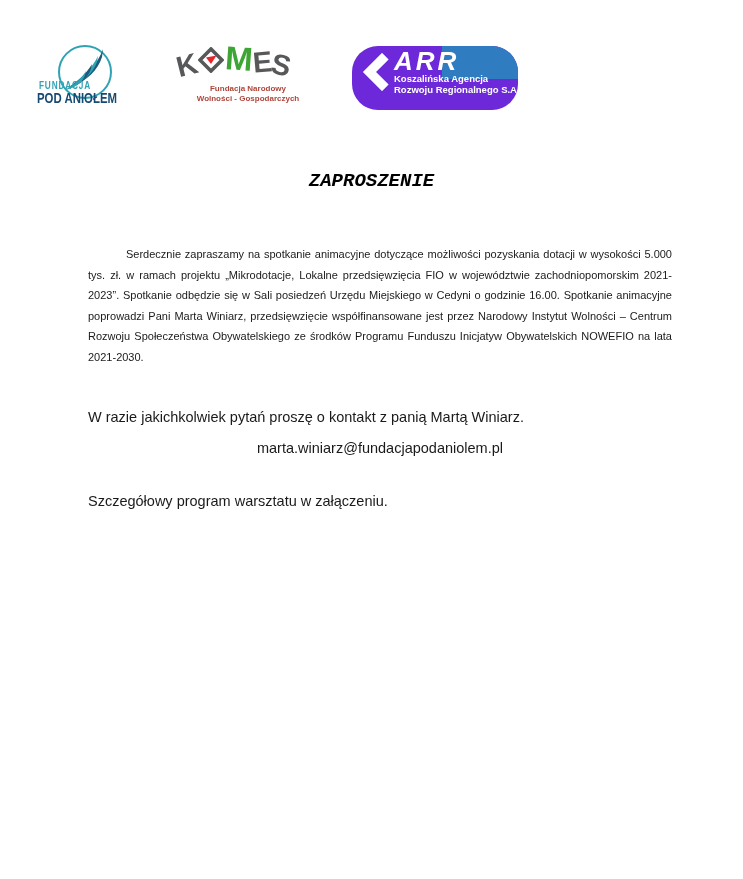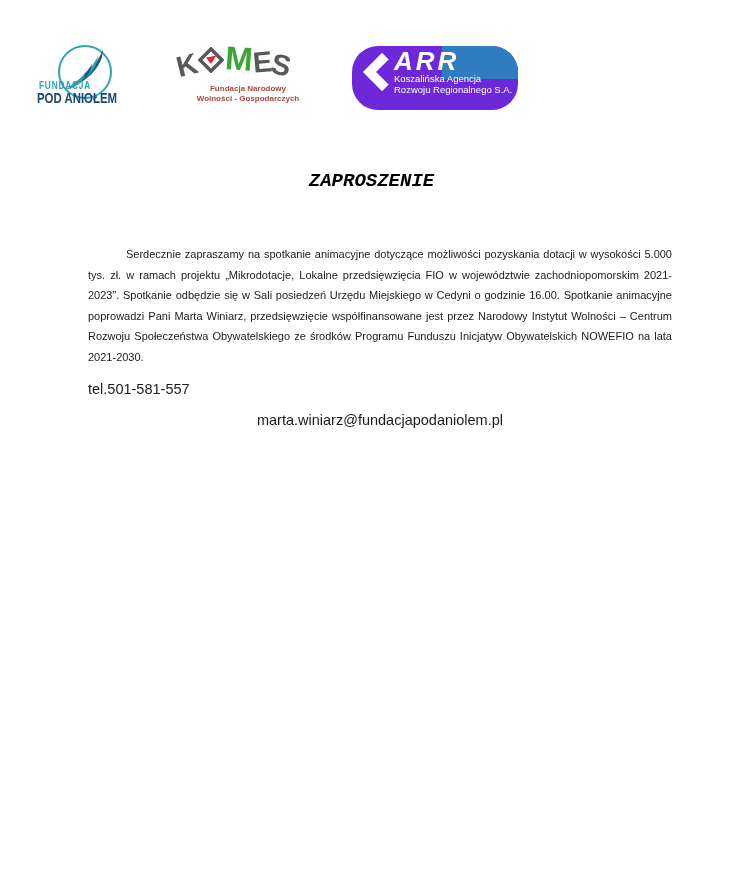--- a/index.html
+++ b/index.html
@@ -32,21 +32,21 @@
   .komes-m { color: #3DA535 !important; font-size: 33px !important; transform: rotate(4deg) translateY(-4px); }
   .komes-e { transform: rotate(-5deg) translateY(-1px); }
   .komes-s { transform: rotate(13deg) translateY(2px); }
   .komes-sub { margin-top: 0px; padding-left: 28px; font-size: 8px; font-weight: bold; color: #B0453B; line-height: 10px; }
 
   
   .logo-arr { left: 352px; top: 46px; width: 166px; height: 64px; background: #6d28d9; border-radius: 26px; overflow: hidden; }
   .arr-band { position: absolute; top: 0; right: 0; width: 46%; height: 52%; background: #2F7CC0; }
   .arr-chevron { position: absolute; left: 10px; top: 7px; width: 28px; height: 38px; }
   .arr-acronym { position: absolute; left: 42px; top: 0px; font-size: 26px; font-weight: bold; font-style: italic; letter-spacing: 3px; color: #ffffff; }
-  .arr-lines { position: absolute; left: 42px; top: 27px; font-size: 9.5px; font-weight: normal; color: #ffffff; line-height: 11px; white-space: nowrap; }
+  .arr-lines { position: absolute; left: 42px; top: 27px; font-size: 9.5px; font-weight: bold; color: #ffffff; line-height: 11px; white-space: nowrap; }
 
   
   .logo-nds { left: 578px; top: 42px; width: 138px; height: 62px; font-weight: bold; letter-spacing: -1px; }
   .nds-line1 { font-size: 37px; line-height: 30px; color: #F16722; }
   .nds-line2 { font-size: 37px; line-height: 30px; margin-top: -5px; margin-left: 27px; color: #00A14B; white-space: nowrap; }
   .nds-dot { color: #F16722; }
 
   
   .title {
     margin: 52px 0 0 0;
@@ -121,17 +121,18 @@
 
     <div class="logo logo-nds">
     </div>
 
   </header>
 
   <h1 class="title">ZAPROSZENIE</h1>
 
   <main>
     <p class="para">Serdecznie zapraszamy na spotkanie animacyjne  dotyczące możliwości pozyskania dotacji w wysokości 5.000 tys. zł. w ramach projektu „Mikrodotacje, Lokalne przedsięwzięcia FIO w województwie zachodniopomorskim 2021-2023”. Spotkanie odbędzie się w Sali posiedzeń Urzędu Miejskiego w Cedyni o godzinie 16.00. Spotkanie animacyjne poprowadzi Pani Marta Winiarz, przedsięwzięcie współfinansowane  jest przez Narodowy Instytut Wolności – Centrum Rozwoju Społeczeństwa Obywatelskiego ze środków Programu Funduszu Inicjatyw Obywatelskich NOWEFIO na lata 2021-2030.</p>
-    <p class="line phone">tel.501-581-557</p>
+    <p class="line contact">W razie jakichkolwiek pytań proszę o kontakt z panią Martą Winiarz.</p>
     <p class="line email">marta.winiarz@fundacjapodaniolem.pl</p>
+    <p class="line attach">Szczegółowy program warsztatu w załączeniu.</p>
   </main>
 
 </div>
 
 </body></html>

